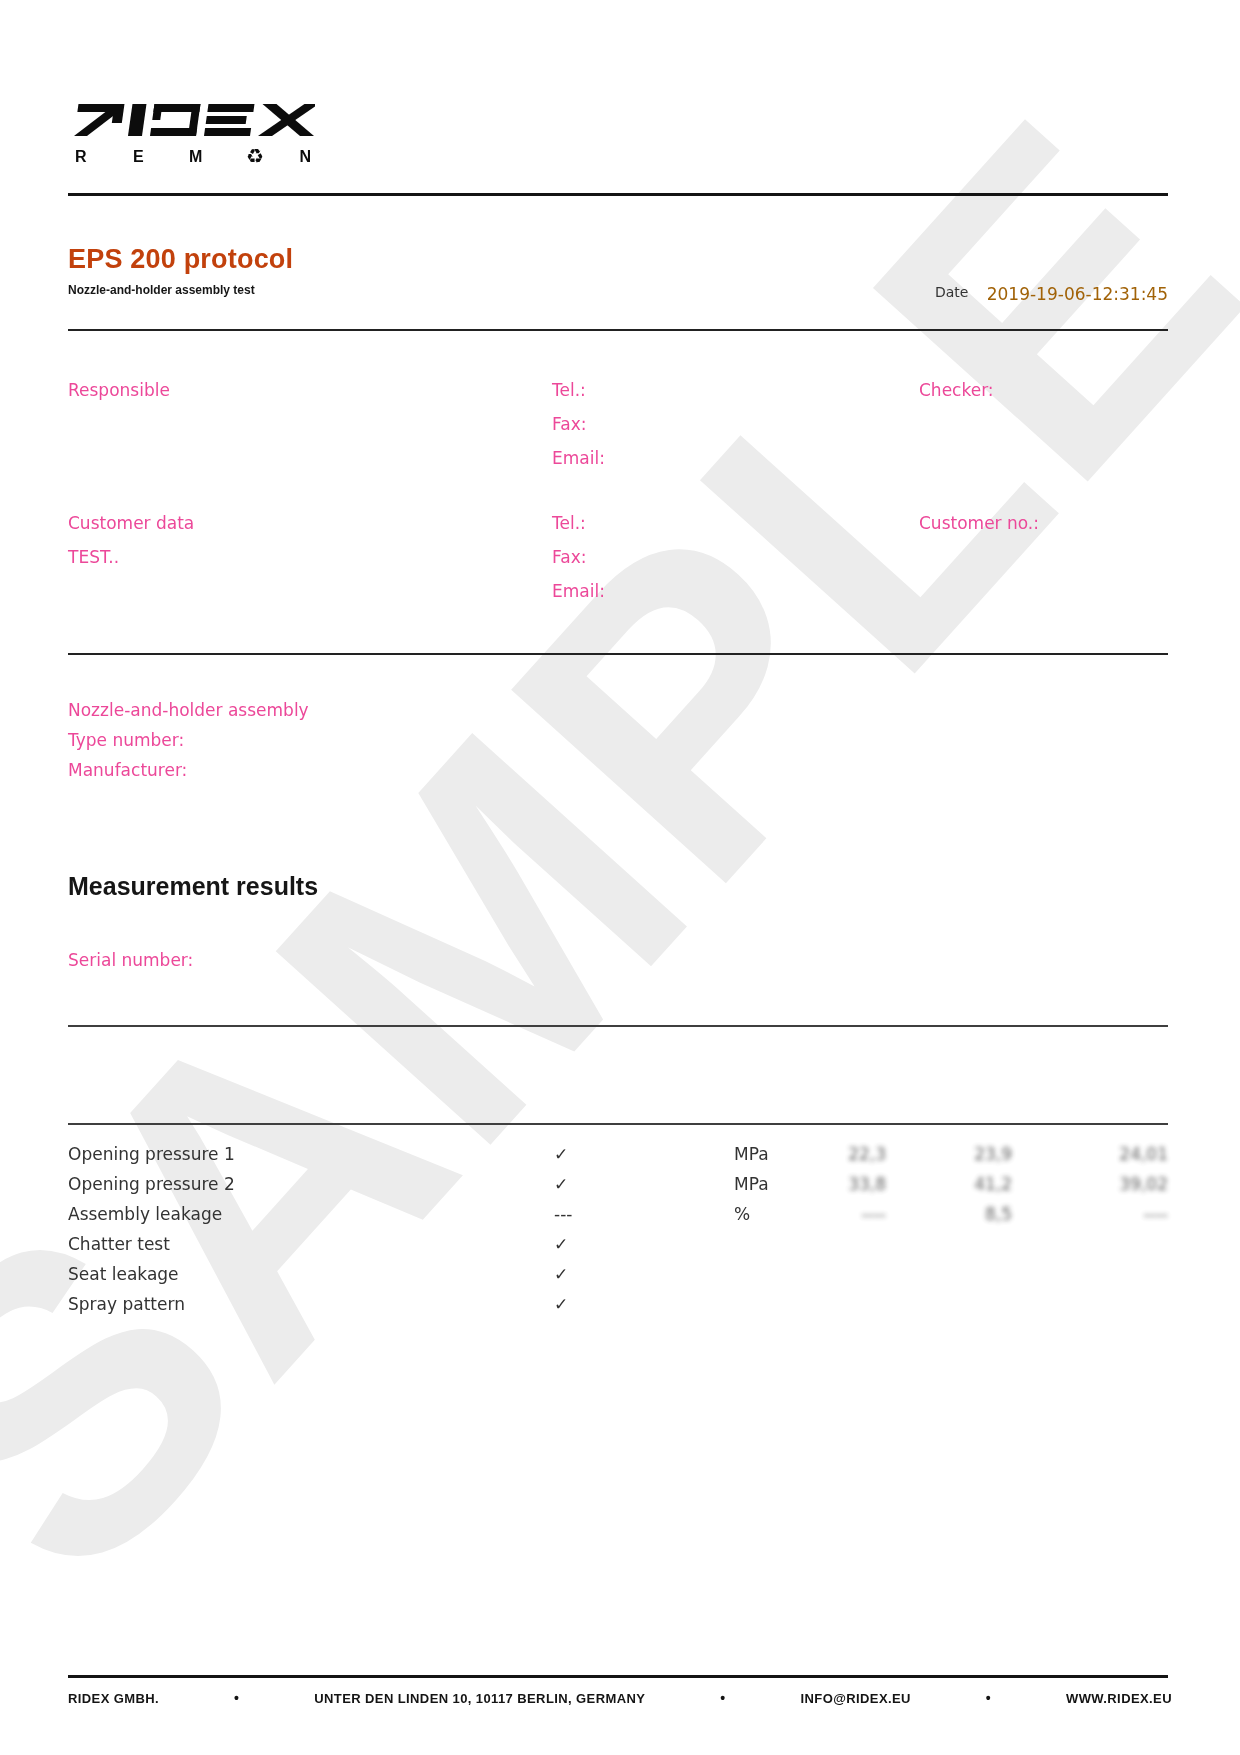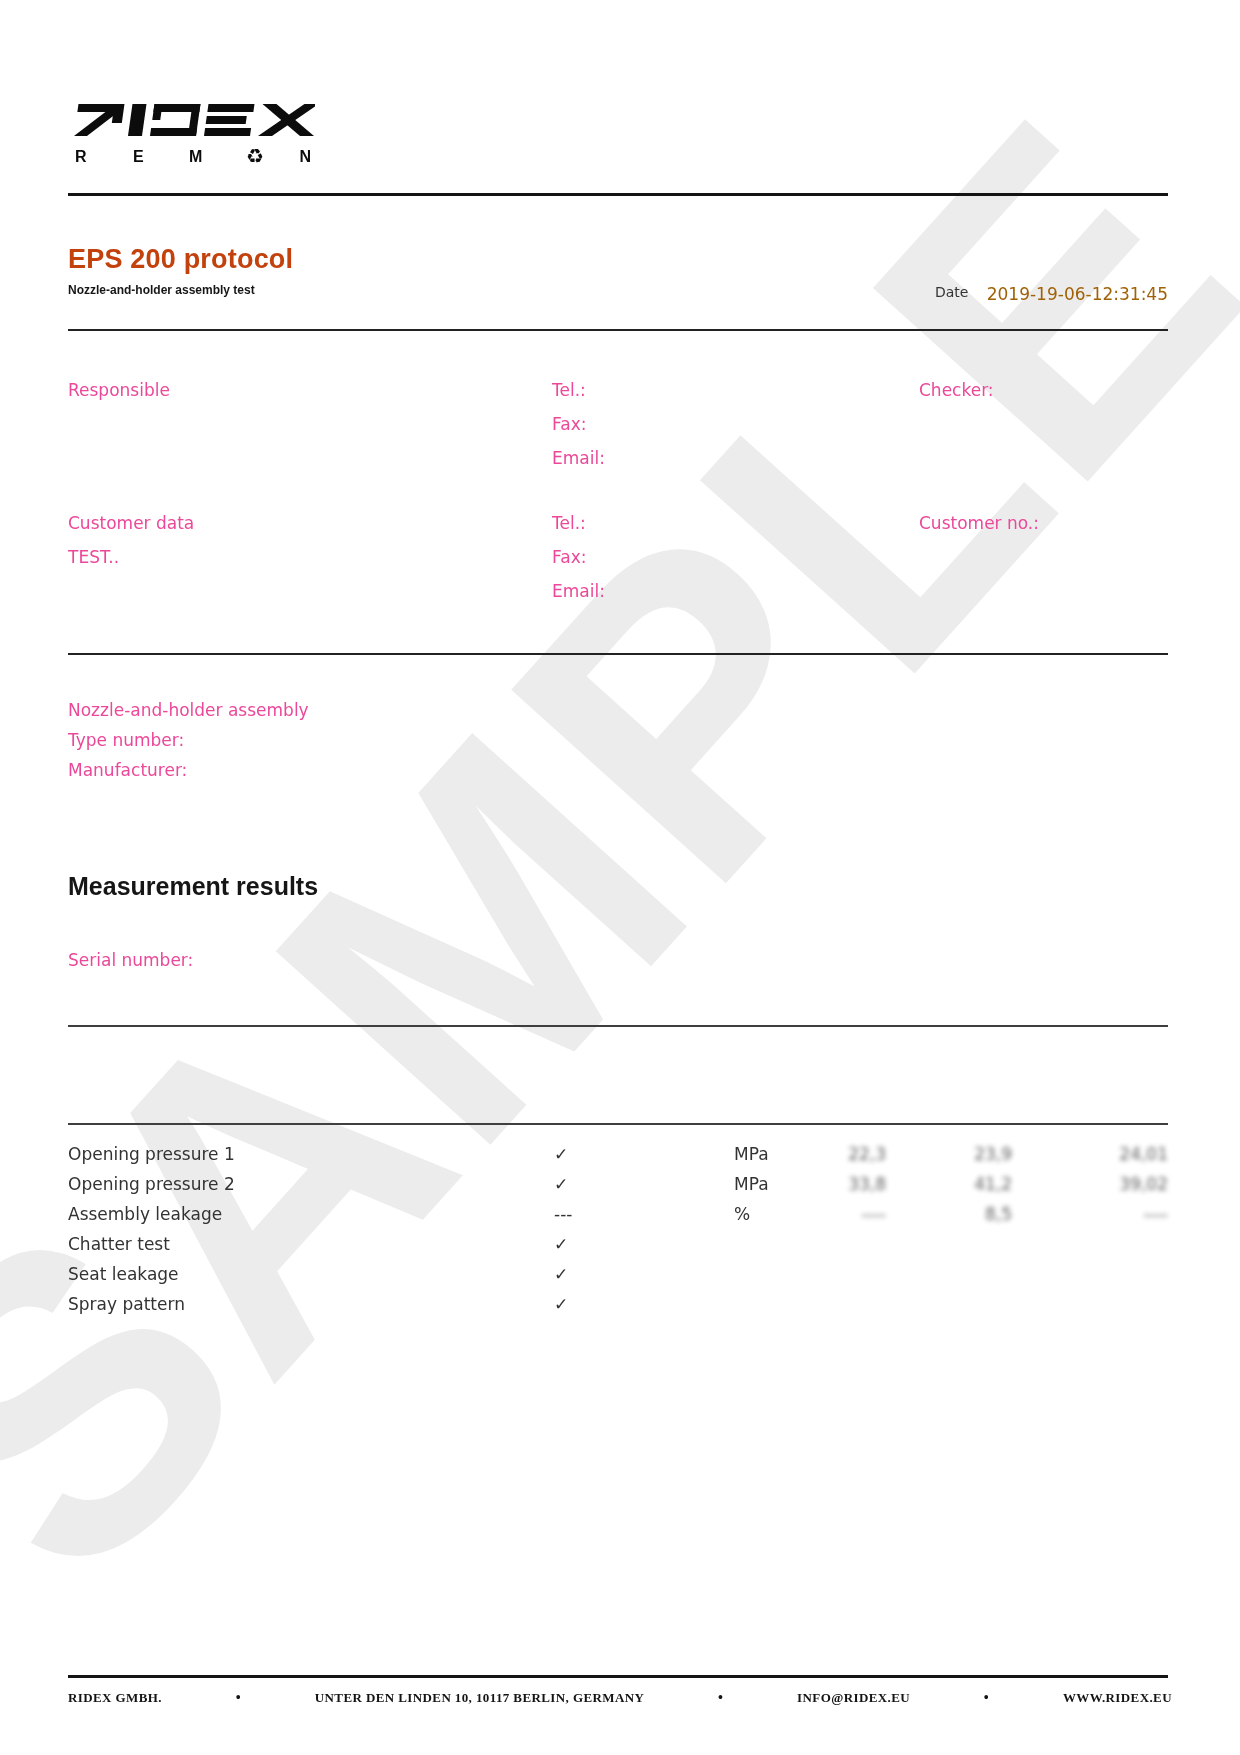--- a/index.html
+++ b/index.html
@@ -50,21 +50,21 @@
     position:absolute;left:68px;width:1100px;
     display:grid;grid-template-columns:486px 180px 90px 62px 126px 156px;
     font-size:17px;color:#333;line-height:22px;
   }
   .tgrid .c4,.tgrid .c5,.tgrid .c6{text-align:right;}
   .blurred{filter:blur(2.5px);color:#2f2f2f;opacity:.8;}
   
   .footer-row{
     position:absolute;left:68px;top:1690px;width:1104px;
     display:flex;justify-content:space-between;align-items:center;
-    font-family:Liberation Serif, serif;font-weight:700;
+    font-family:Liberation Sans, sans-serif;font-weight:700;
     font-size:13px;letter-spacing:.4px;color:#141414;white-space:nowrap;
   }
   .footer-row .bullet{font-size:14px;}
   .logo{position:absolute;left:73px;top:86px;}
 </style>
 </head>
 <body>
 
 <div class="page">
 

